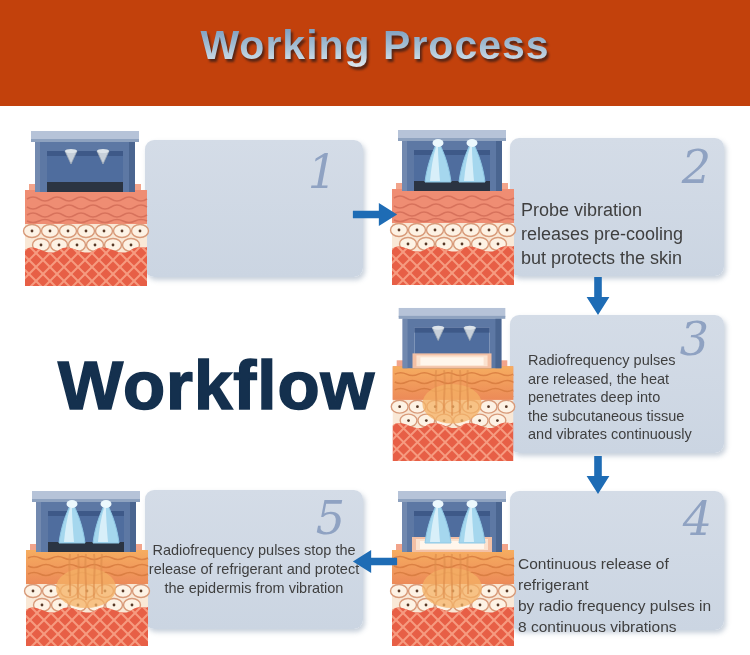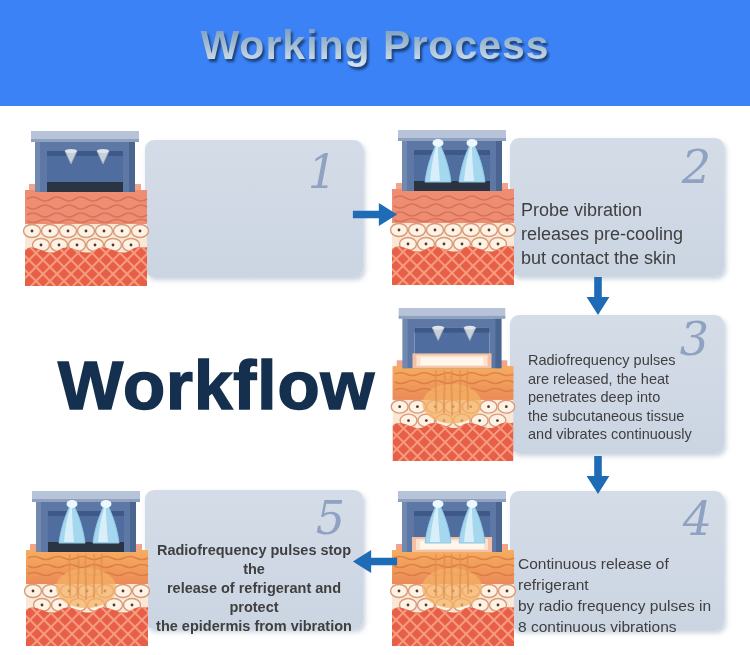--- a/index.html
+++ b/index.html
@@ -1,20 +1,20 @@
 <!DOCTYPE html>
 <html><head>
 <meta charset="utf-8">
 <style>
   html,body{margin:0;padding:0;background:#ffffff;}
   .stage{position:relative;width:750px;height:655px;background:#ffffff;overflow:hidden;
          font-family:"Liberation Sans",sans-serif;}
 
   
-  .header{position:absolute;left:0;top:0;width:750px;height:106px;background:#3b82f6;
+  .header{position:absolute;left:0;top:0;width:750px;height:106px;background:#c2410c;
           display:flex;align-items:center;justify-content:center;text-align:center;}
   .title{font-size:41px;font-weight:bold;letter-spacing:1px;margin-top:-16px;
          background:linear-gradient(180deg,#6f93ba 0%,#a9c2d6 55%,#e2ecf3 100%);
          -webkit-background-clip:text;background-clip:text;color:transparent;
          filter:drop-shadow(2px 3px 1px rgba(2,15,28,0.55));}
 
   
   .workflow{position:absolute;left:58px;top:346px;font-size:69px;font-weight:bold;
             color:#14304e;-webkit-text-stroke:1.6px #14304e;letter-spacing:1px;}
 
@@ -34,21 +34,21 @@
   .card2 .num{right:13px;top:6px;}
   .card3 .num{right:15px;top:1px;}
   .card4 .num{right:12px;top:5px;}
   .card5 .num{right:18px;top:5px;}
 
   .desc{position:absolute;color:#3f3f3f;white-space:pre-line;}
   .card1 .desc{left:23px;top:64px;font-size:18.5px;line-height:25px;}
   .card2 .desc{left:11px;top:60px;font-size:18px;line-height:24px;}
   .card3 .desc{left:18px;top:36px;font-size:14.5px;line-height:18.5px;}
   .card4 .desc{left:8px;top:62px;font-size:15.5px;line-height:21px;}
-  .card5 .desc{left:0;top:51px;width:100%;text-align:center;font-size:14.5px;line-height:19px;font-weight:bold;}
+  .card5 .desc{left:0;top:51px;width:100%;text-align:center;font-size:14.5px;line-height:19px;}
 
   
   .device{position:absolute;z-index:2;width:140px;height:160px;}
   .d1{left:15px;top:128px;}
   .d2{left:382px;top:127px;}
   .d3{left:382px;top:305px;height:158px;}
   .d4{left:382px;top:487px;height:162px;}
   .d5{left:16px;top:487px;height:162px;}
 
   
@@ -221,21 +221,21 @@
   <svg class="device d2" viewBox="0 0 140 160">
     <use href="#g-skin"></use>
       <use href="#g-hand"></use>
       <use href="#g-slot"></use>
       <use href="#g-ice"></use>
   </svg>
   <div class="card card2">
     <div class="num">2</div>
     <div class="desc">Probe vibration
 releases pre-cooling
-but contact the skin</div>
+but protects the skin</div>
   </div>
 
   <svg class="device d3" viewBox="0 0 140 160">
     <use href="#g-skin"></use>
       <use href="#g-heat"></use>
       <use href="#g-hand"></use>
       <use href="#g-pad"></use>
       <use href="#g-nozzles"></use>
   </svg>
   <div class="card card3">

